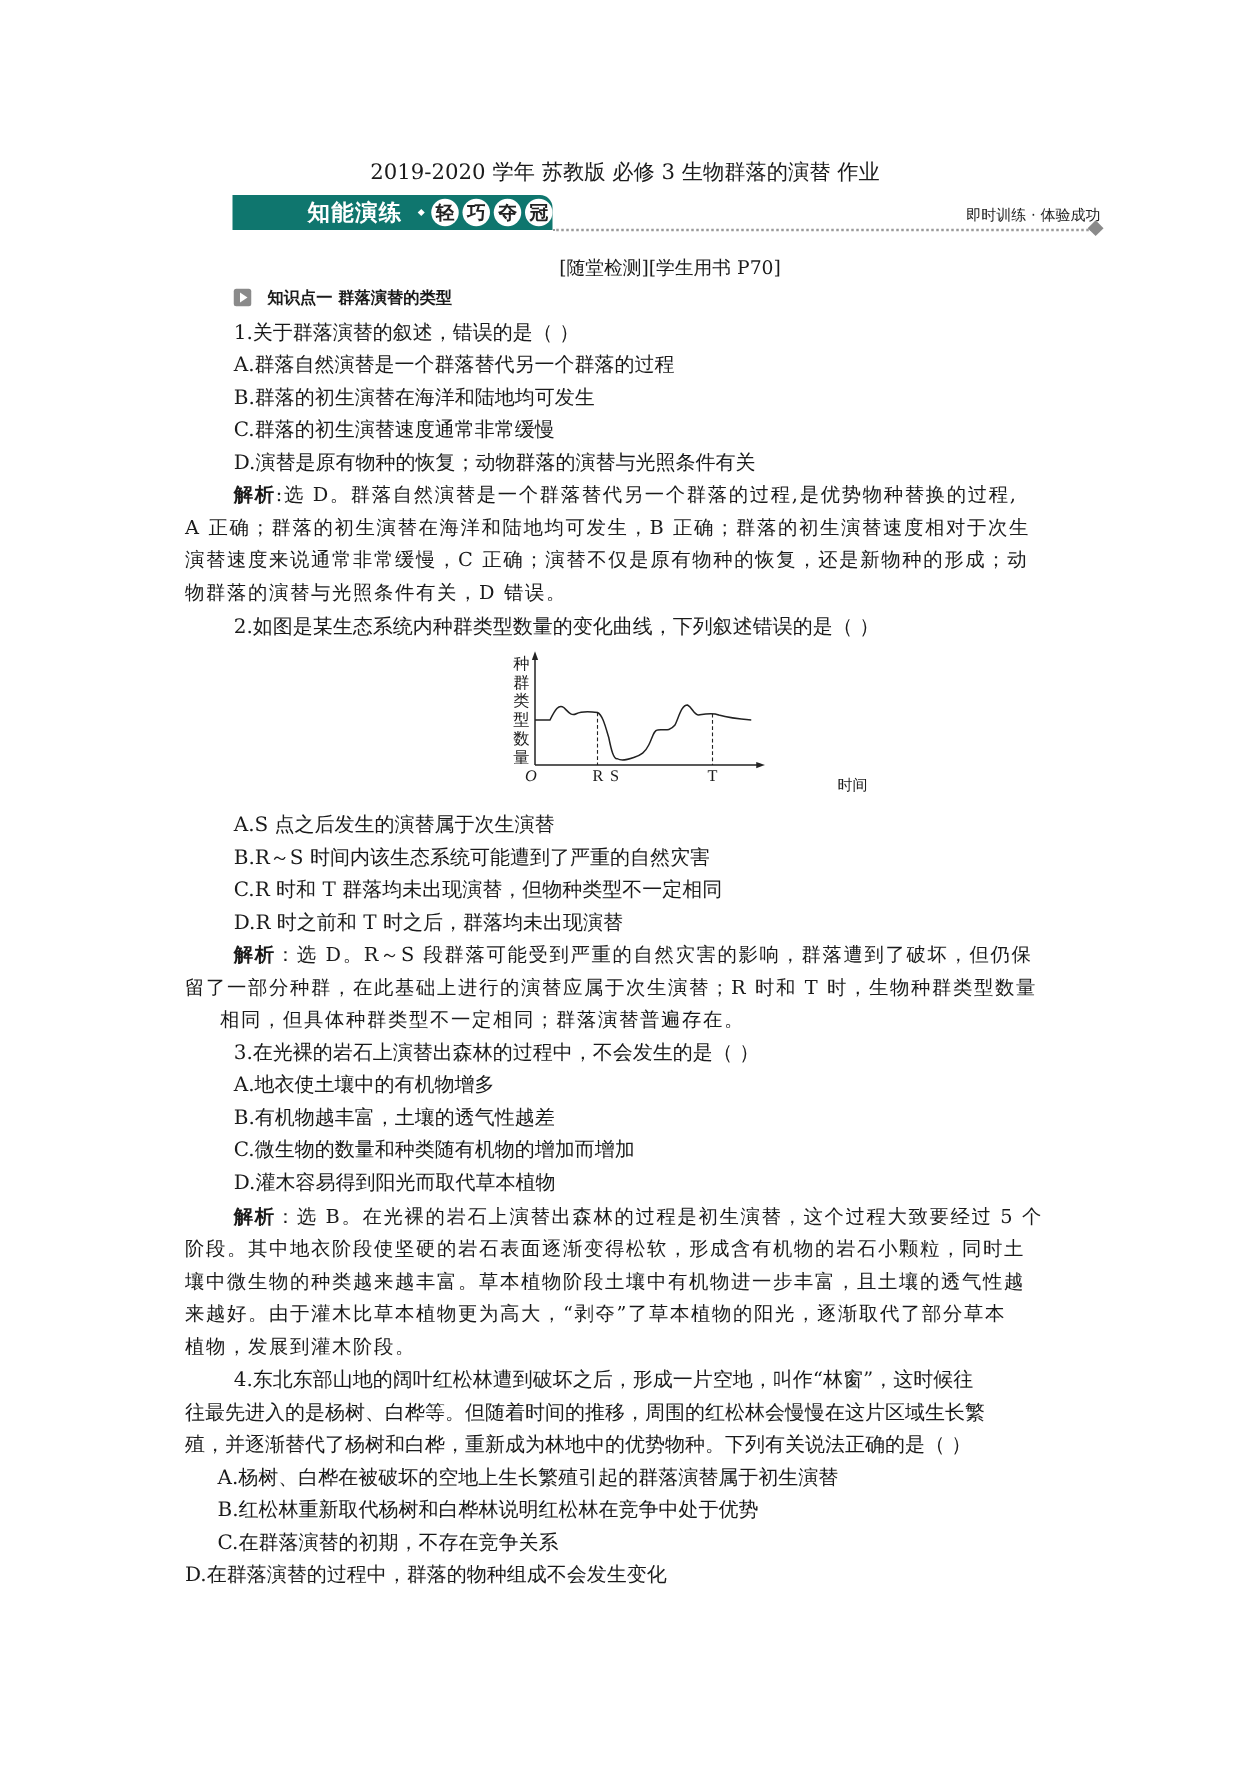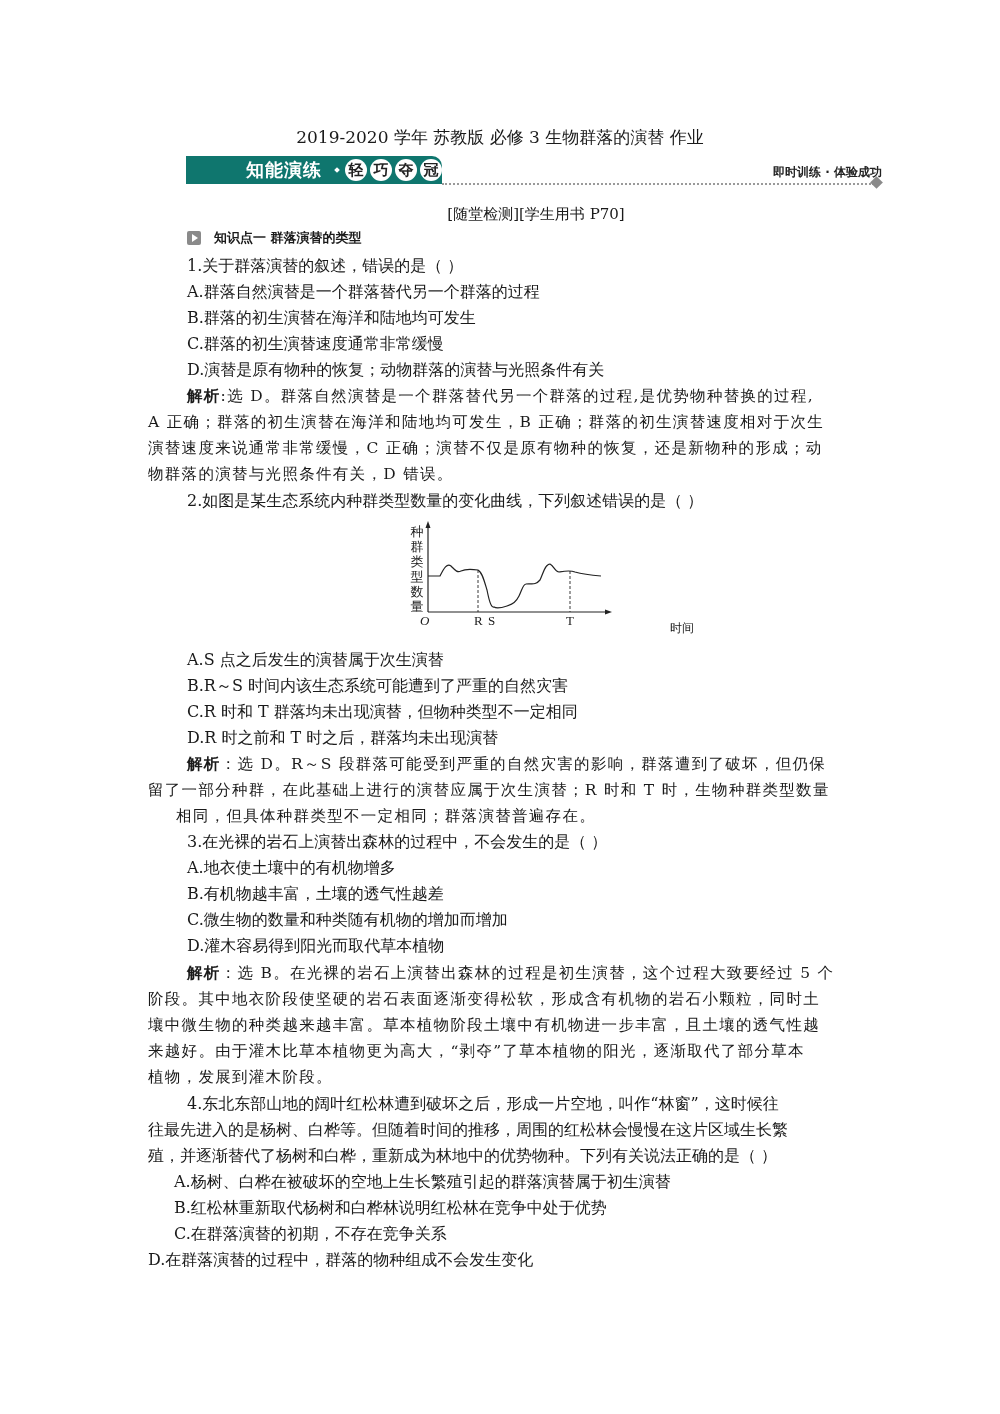--- a/index.html
+++ b/index.html
@@ -10,21 +10,21 @@
   .banner { left:186px; top:156px; width:256px; height:28px; background:#0f766e;
             border-top-right-radius:10px; }
   .chev { position:absolute; top:0; width:0; height:0; }
   .banner-text { position:absolute; left:60px; top:2px; font-family:"DejaVu Sans", sans-serif;
                  font-size:18px; font-weight:bold; color:#ffffff; letter-spacing:1px; }
   .dot-sep { position:absolute; left:149px; top:12px; width:4px; height:4px; background:#fff; transform:rotate(45deg); }
   .circ-wrap { position:absolute; left:159px; top:3px; display:flex; gap:3px; }
   .circ { width:22px; height:22px; border-radius:50%; background:#ffffff; color:#222;
           font-family:"DejaVu Sans", sans-serif; font-weight:bold; font-size:15px; line-height:22px; text-align:center; }
   .banner-line { left:442px; top:183px; width:432px; border-top:2px dotted #9a9a9a; }
-  .banner-right { left:745px; top:164px; font-family:"DejaVu Sans", sans-serif; font-size:12px; font-weight:bold; color:#222;padding-left:28px; }
+  .banner-right { left:745px; top:164px; font-family:"DejaVu Sans", sans-serif; font-size:12px; font-weight:normal; color:#222;padding-left:28px; }
   .diamond { left:872px; top:178px; width:9px; height:9px; background:#8a8a8a; transform:rotate(45deg); }
   .subhead { left:0; width:1000px; top:205px; text-align:center; font-size:15px;margin-left:36px; }
   .sec-icon { left:187px; top:231px; width:14px; height:14px; background:#8a8a8a; border-radius:2px; }
   .sec-icon::after { content:""; position:absolute; left:5px; top:3px; border-left:6px solid #fff; border-top:4px solid transparent; border-bottom:4px solid transparent; }
   .sec-title { left:214px; top:229px; font-size:13px; font-weight:bold; font-family:"DejaVu Sans", sans-serif; }
   .line { font-size:16px; line-height:26px; }
   .expl { font-size:15.5px; line-height:26px; letter-spacing:1.3px; }
   .b { font-weight:bold; font-family:Liberation Mono, monospace; }
   .chart { position:absolute; left:395px; top:520px; width:240px; height:115px; }
   .ylabel { position:absolute; left:409px; top:524px; width:16px; font-size:13px; line-height:15px;

